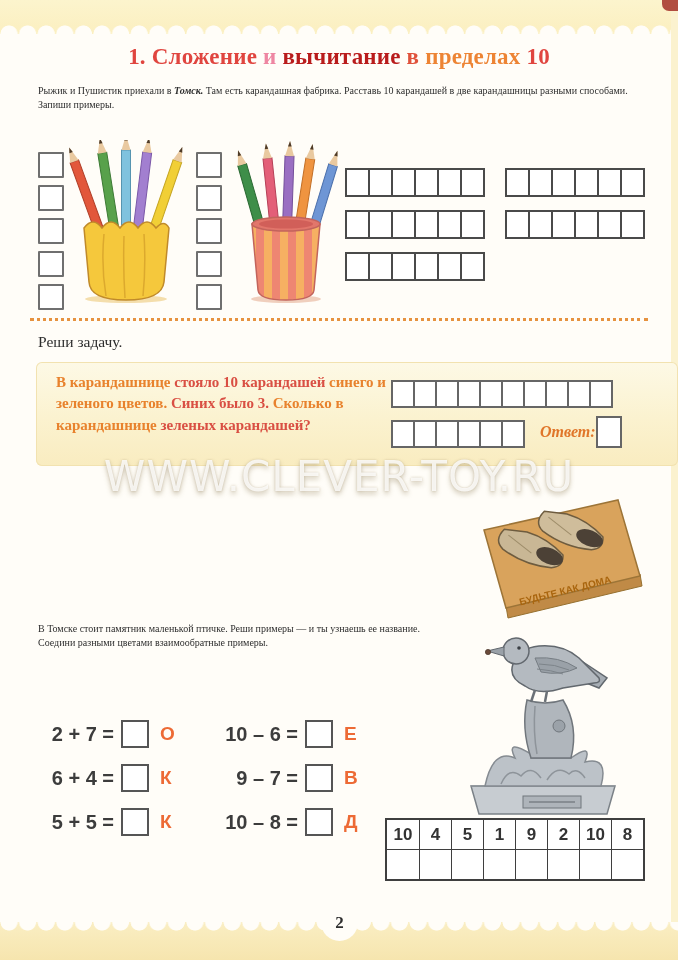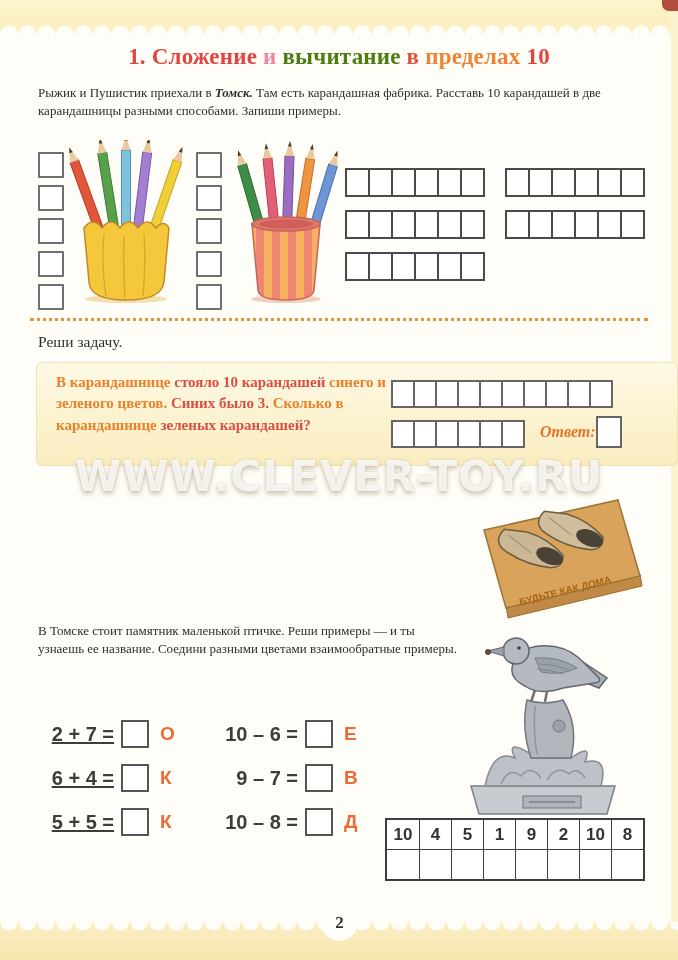--- a/index.html
+++ b/index.html
@@ -21,21 +21,21 @@
     background-size:18.6px 12px; background-repeat:repeat-x; }
   .right-strip { position:absolute; top:0; right:0; width:7px; height:960px; background:#fbf2cf; }
   .corner-mark { position:absolute; top:0; right:0; width:16px; height:11px;
     background:#a83b31; border-bottom-left-radius:7px; opacity:.9; }
   .pagenum-circle { position:absolute; left:321px; top:904px; width:37px; height:37px;
     border-radius:50%; background:#fffdf8; z-index:3; text-align:center;
     line-height:38px; font-weight:bold; font-size:17px; color:#2e2e2e; }
   
   .title { position:absolute; top:44px; left:0; width:100%; text-align:center;
     font-size:23px; font-weight:bold; letter-spacing:.2px; }
-  .para { position:absolute; font-size:13px; line-height:1.4; color:#2e2e2e; }
+  .para { position:absolute; font-size:10px; line-height:1.4; color:#2e2e2e; }
   .intro { left:38px; top:84px; width:604px; }
   .city { font-weight:bold; font-style:italic; }
   .divider { position:absolute; left:30px; top:318px; width:618px; height:0;
     border-top:3px dotted #e6923f; }
   .solve-label { position:absolute; left:38px; top:333px; font-size:15.5px; }
   
   .cbcol { position:absolute; display:flex; flex-direction:column; gap:7px; }
   .cb { width:22px; height:22px; border:2px solid #6f6f6f; background:#fff; border-radius:1px; }
   .strip { position:absolute; display:flex; }
   .sbox { width:21px; height:25px; border:2px solid #4a4a4a; background:#fff; }
@@ -51,38 +51,38 @@
   .tbox { width:20px; height:24px; border:2px solid #666; background:#fff; }
   .tbox + .tbox { margin-left:-2px; }
   .row-top { left:355px; top:18px; }
   .row-bottom { left:355px; top:58px; }
   .answer-label { position:absolute; left:504px; top:61px; font-style:italic;
     font-weight:bold; font-size:16px; color:#e0762a; }
   .answer-box { position:absolute; left:560px; top:54px; width:22px; height:28px;
     border:2px solid #666; background:#fff; }
   
   .watermark { position:absolute; top:452px; left:0; width:100%; text-align:center;
-    font-family:"DejaVu Sans", sans-serif; font-weight:bold; font-size:42px;
+    font-family:"DejaVu Sans", sans-serif; font-weight:normal; font-size:42px;
     letter-spacing:1px; color:rgba(255,255,255,0.82); z-index:6; pointer-events:none;
     text-shadow:0 3px 5px rgba(150,135,100,0.45), 0 0 2px rgba(185,170,135,0.55); }
   
   .cup1 { position:absolute; left:68px; top:140px; }
   .cup2 { position:absolute; left:232px; top:140px; }
   .slippers { position:absolute; left:468px; top:488px; }
   .bird { position:absolute; left:443px; top:606px; }
   .p1 { left:38px; top:516px; width:425px; }
   .p2 { left:38px; top:622px; width:420px; }
   
   .eqcol { position:absolute; top:712px; }
   .eqcol-left { left:50px; }
   .eqcol-right { left:216px; }
   .eq-row { display:flex; align-items:center; height:44px;
     font-family:"Liberation Sans", sans-serif; font-weight:bold; color:#3c3c3c; }
   .expr { font-size:20px; text-align:right; white-space:nowrap; }
-  .eqcol-left .expr { width:64px;text-decoration:underline; }
+  .eqcol-left .expr { width:64px; }
   .eqcol-right .expr { width:82px; }
   .eqbox { width:24px; height:24px; border:2px solid #555; background:#fff; margin-left:7px; }
   .eqletter { margin-left:11px; font-size:19px; color:#ed6a35; }
   
   .atable { position:absolute; left:385px; top:818px; border:2px solid #3f3f3f; background:#fff; }
   .trow { display:flex; }
   .trow-head { border-bottom:1px solid #3f3f3f; }
   .tcell { width:32px; height:29px; box-sizing:border-box; border-left:1px solid #3f3f3f;
     text-align:center; line-height:29px; font-family:"Liberation Sans", sans-serif;
     font-weight:bold; font-size:17px; color:#333; }
@@ -91,21 +91,21 @@
 </head>
 <body>
 
 <div class="page">
 
   <div class="band-top"></div>
   <div class="top-scallops"></div>
   <div class="right-strip"></div>
   <div class="corner-mark"></div>
 
-  <div class="title"><span style="color: rgb(224, 69, 63);">1. Сложение </span><span style="color: rgb(238, 134, 162);">и </span><span style="color: #4d7c0f;">вычитание </span><span style="color: rgb(224, 82, 60);">в </span><span style="color: rgb(237, 132, 52);">пределах </span><span style="color: rgb(224, 69, 63);">10</span></div>
+  <div class="title"><span style="color: rgb(224, 69, 63);">1. Сложение </span><span style="color: rgb(238, 134, 162);">и </span><span style="color: #b91c1c;">вычитание </span><span style="color: rgb(224, 82, 60);">в </span><span style="color: rgb(237, 132, 52);">пределах </span><span style="color: rgb(224, 69, 63);">10</span></div>
 
   <div class="para intro"><span>Рыжик и Пушистик приехали в </span><span class="city">Томск.</span><span> Там есть карандашная фабрика. Расставь 10 карандашей в две карандашницы разными способами. Запиши примеры.</span></div>
 
   <div class="cbcol" style="left:38px; top:152px;">
       <div class="cb"></div>
       <div class="cb"></div>
       <div class="cb"></div>
       <div class="cb"></div>
       <div class="cb"></div>
     </div>

